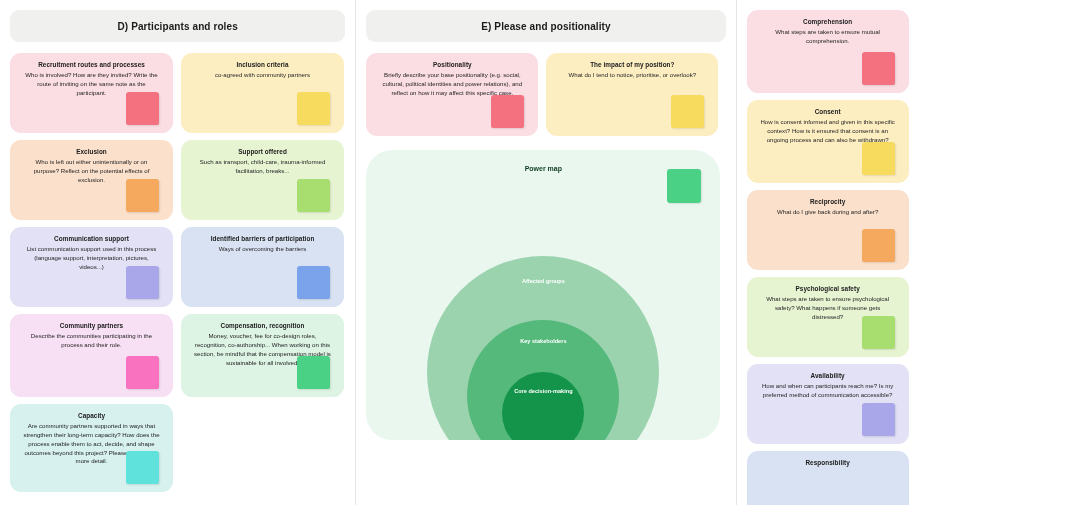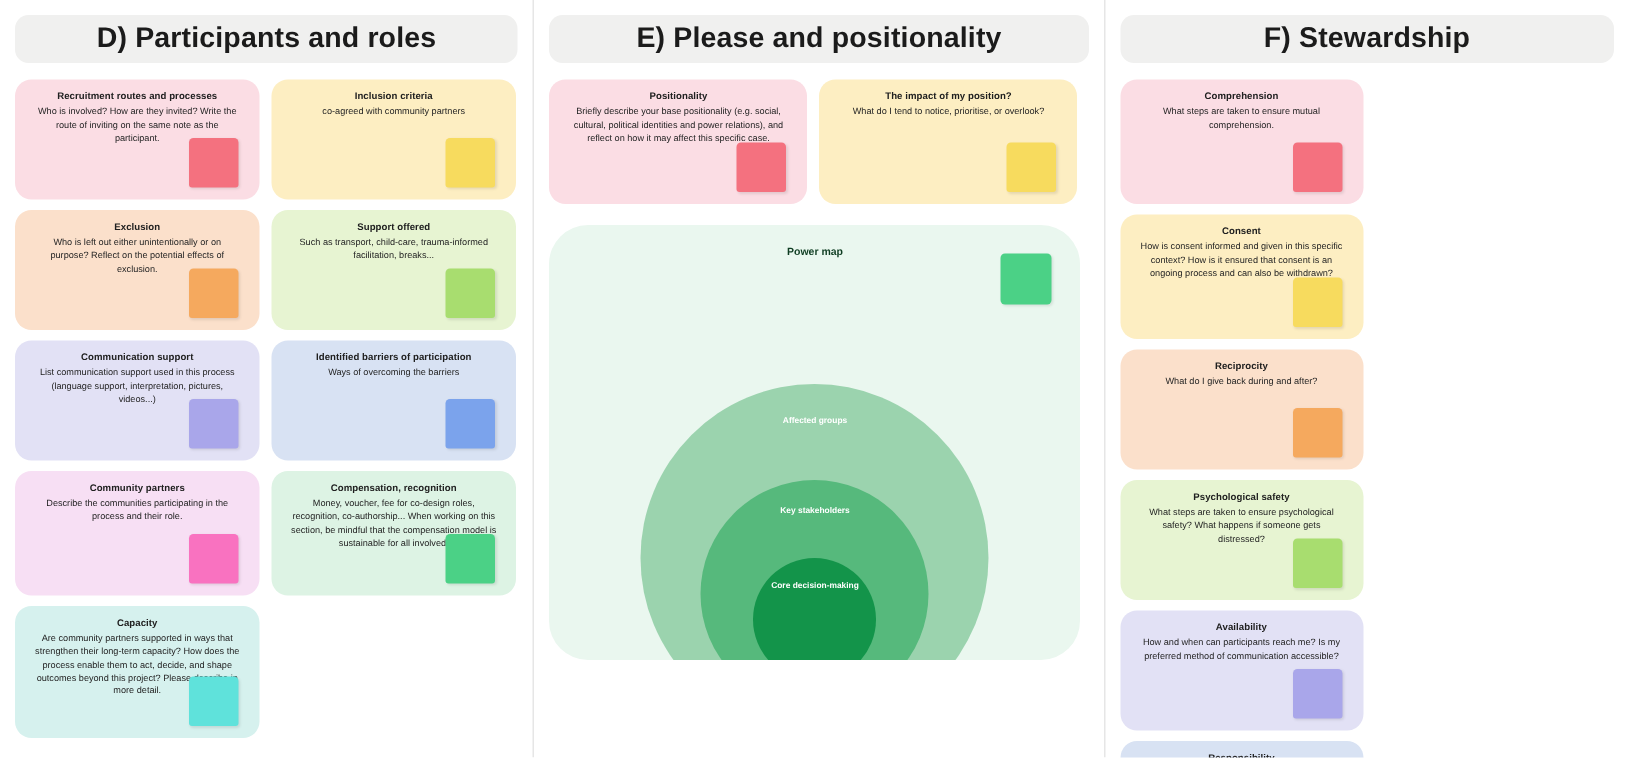--- a/index.html
+++ b/index.html
@@ -29,21 +29,21 @@
     background: #e6e6e6;
     flex: 0 0 1px;
   }
   .col-title {
     height: 32px;
     border-radius: 9px;
     background: #f0f0ef;
     display: flex;
     align-items: center;
     justify-content: center;
-    font-size: 19px;
+    font-size: 10px;
     font-weight: bold;
     color: #1b1b1b;
     letter-spacing: 0.1px;
     margin-bottom: 11px;
   }
   .grid {
     display: flex;
     flex-wrap: wrap;
     gap: 7px 8px;
     align-content: flex-start;
@@ -218,21 +218,20 @@
       <div class="ring ring3">
         <span>Core decision-making</span>
       </div>
       <div class="power-note"></div>
     </div>
   </section>
 
   <div class="divider"></div>
 
   <section class="column col-f">
-    <div class="col-title">F) Stewardship</div>
     <div class="grid" id="grid-f">
         <div class="card f-half h-md" style="background: rgb(251, 221, 228);">
           <div class="card-title">Comprehension</div>
           <div class="card-body">What steps are taken to ensure mutual comprehension.</div>
           <div class="note" style="background: rgb(244, 113, 127); right: 14px; bottom: 8px;"></div>
         </div>
         <div class="card f-half h-md" style="background: rgb(253, 238, 194);">
           <div class="card-title">Consent</div>
           <div class="card-body">How is consent informed and given in this specific context? How is it ensured that consent is an ongoing process and can also be withdrawn?</div>
           <div class="note" style="background: rgb(247, 219, 94); right: 14px; bottom: 8px;"></div>

